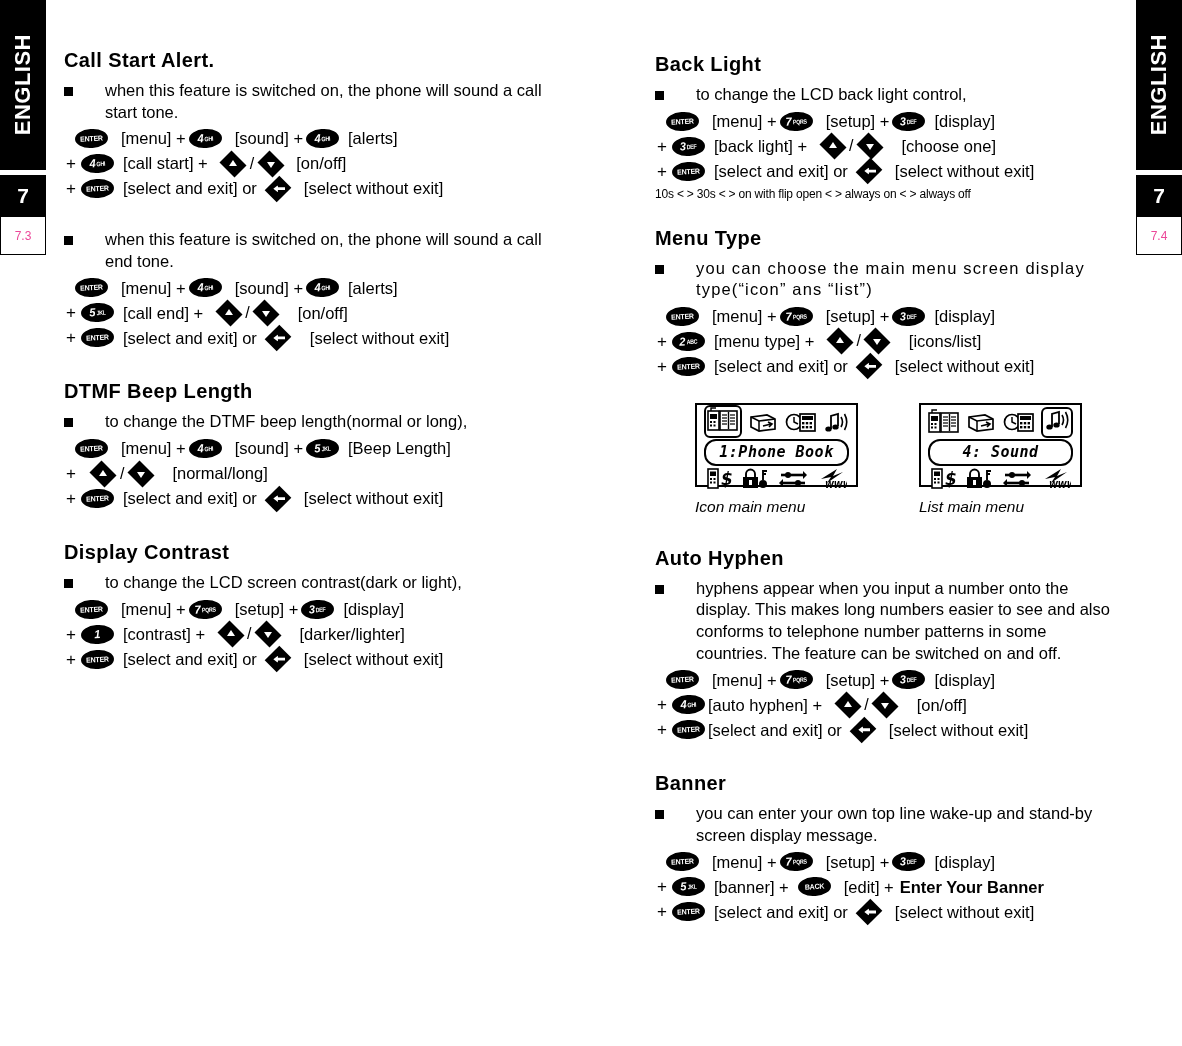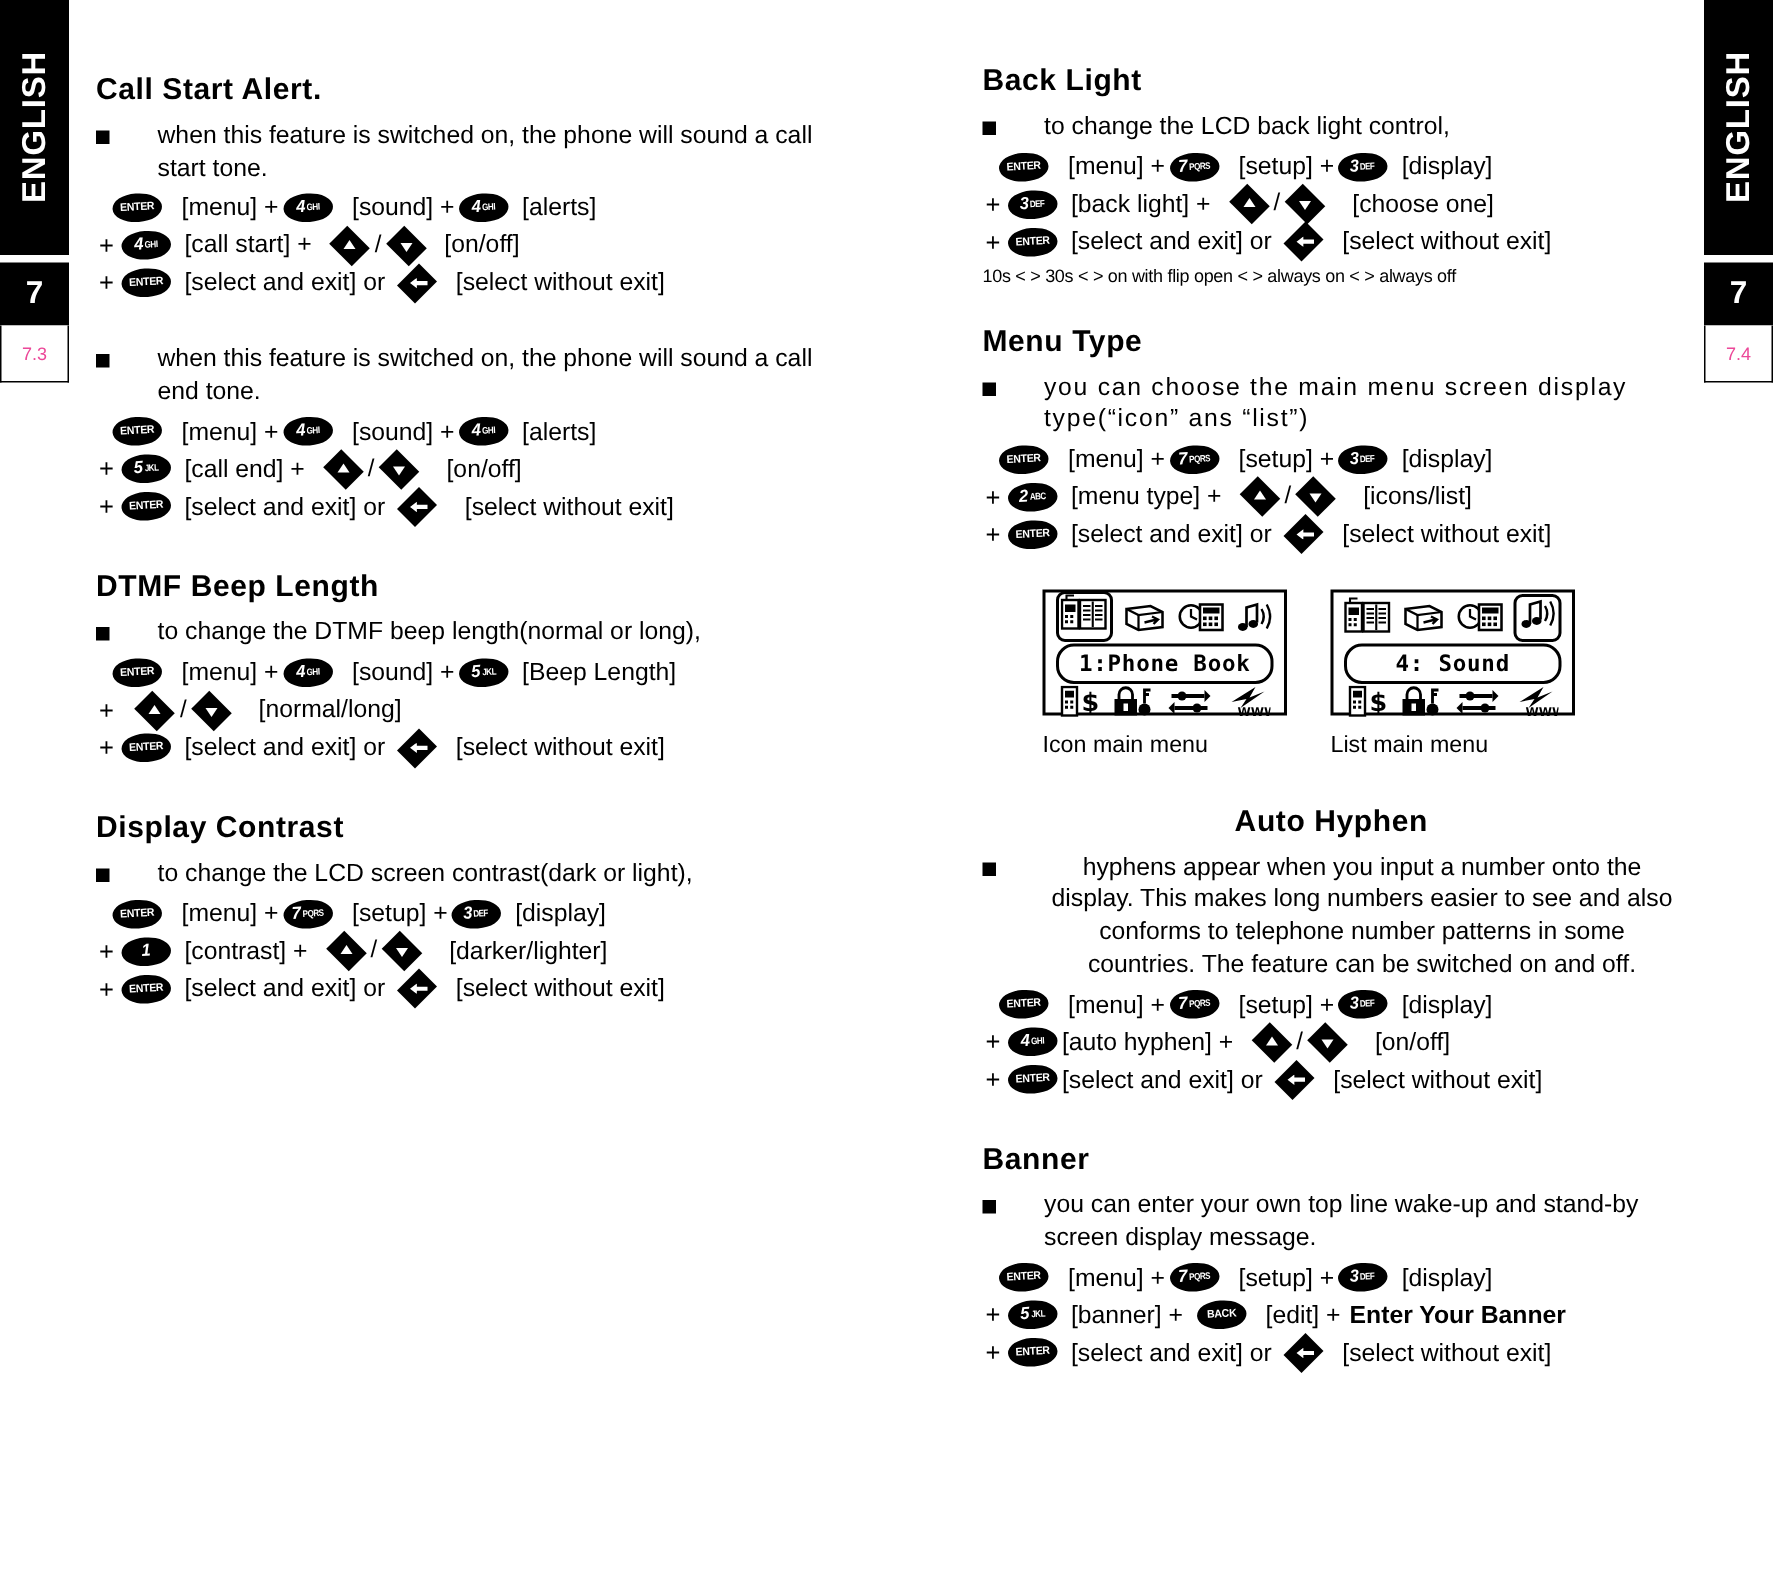--- a/index.html
+++ b/index.html
@@ -228,21 +228,22 @@
     white-space: nowrap;
   }
 
   .bold-inline { font-weight: bold; }
 
   
   .lcd-row {
     display: flex;
     margin-top: 24px;
     margin-left: 40px;
-    gap: 25px;
+    gap: 57px;
+    font-style: italic;
   }
   .lcd-wrap { width: 167px; }
   .lcd {
     width: 163px;
     height: 84px;
     border: 2px solid #000;
     background: #ffffff;
     position: relative;
     box-sizing: border-box;
     padding: 3px 5px 2px 5px;
@@ -589,21 +590,21 @@
             <span class="tri"></span>
           </span>
         <span class="sp4"></span>
         <span class="lbl">[select without exit]</span>
       </div>
     </div>
   </div>
 
 </div>
 
-<div class="col col-right" style="top:43px;">
+<div class="col col-right" style="top:53px;">
 
   <div class="section">
     <h2 class="sec-title">Back Light</h2>
     <div class="bullet-row">
       <span class="bullet-sq"></span>
       <span class="bullet-text">to change the LCD back light control,</span>
     </div>
     <div class="steps">
       <div class="step-line">
         <span class="indent-s"></span>
@@ -938,21 +939,21 @@
               </svg>
             </span>
           </div>
         </div>
         <div class="lcd-cap">List main menu</div>
       </div>
 
     </div>
   </div>
 
-  <div class="section" style="margin-top:31px;text-align:center;">
+  <div class="section" style="margin-top:31px;">
     <h2 class="sec-title">Auto Hyphen</h2>
     <div class="bullet-row">
       <span class="bullet-sq"></span>
       <span class="bullet-text">hyphens appear when you input a number onto the display. This makes long numbers easier to see and also conforms to telephone number patterns in some countries. The feature can be switched on and off.</span>
     </div>
     <div class="steps">
       <div class="step-line">
         <span class="indent-s"></span>
         <span class="key">
             <span class="kt">ENTER</span>

